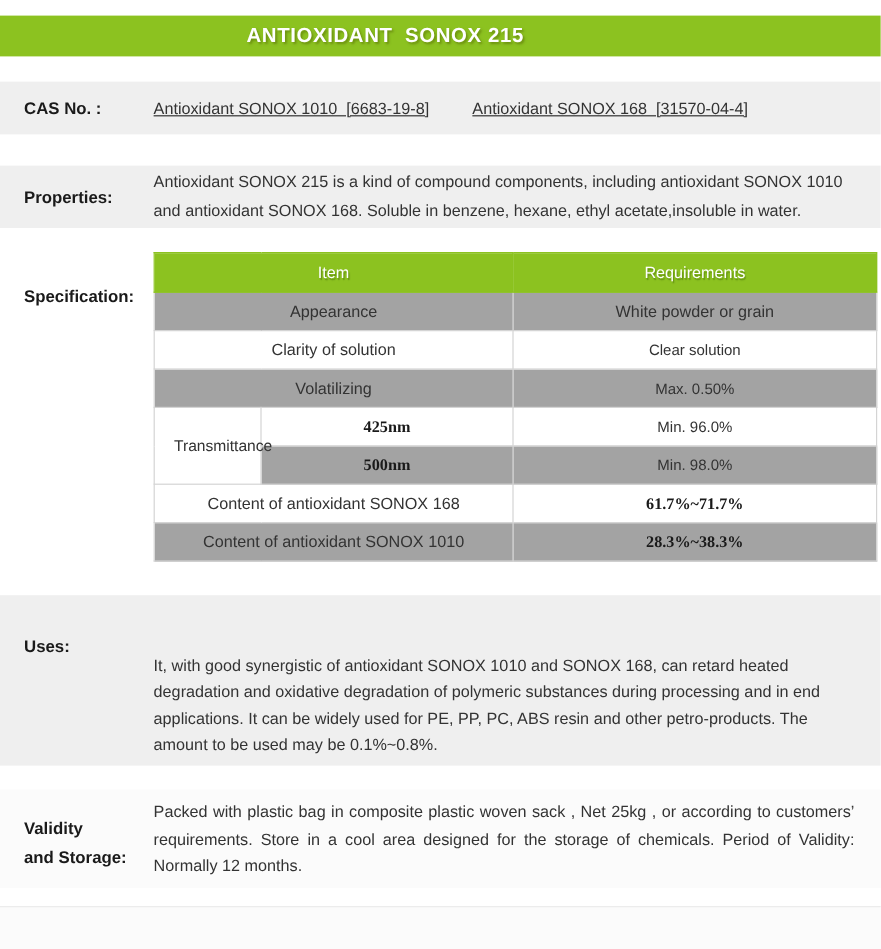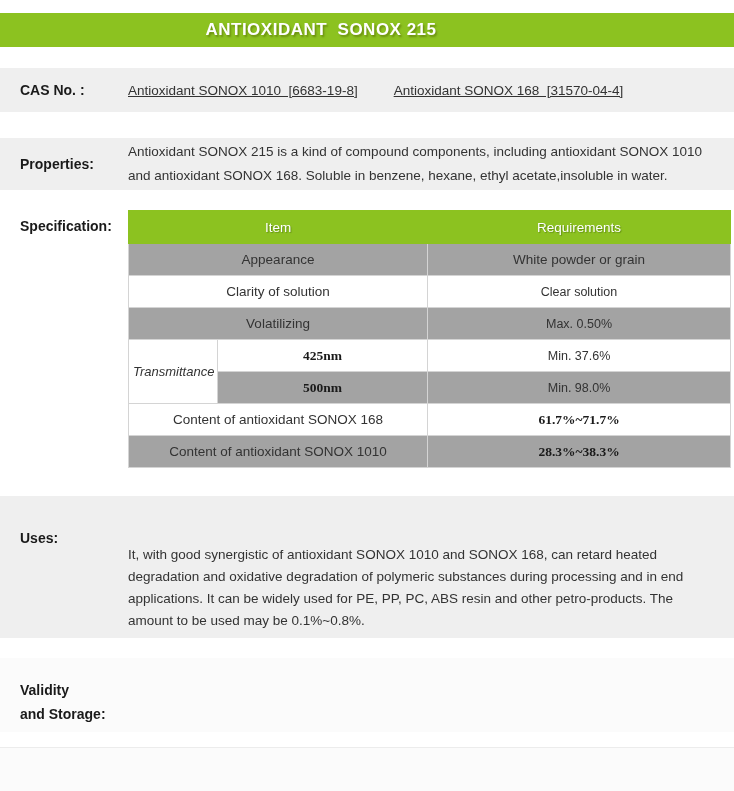--- a/index.html
+++ b/index.html
@@ -37,38 +37,38 @@
   
   .cas{margin-top:21px;height:44px;align-items:center;}
   .cas .text-col{display:flex;gap:36px;}
 
   
   .properties{margin-top:26px;min-height:50px;align-items:center;}
   .properties .text-col{line-height:24px;padding-top:2px;padding-bottom:2px;}
 
   
   .spec{margin-top:20px;align-items:flex-start;}
-  .spec .label-col{padding-top:8px;}
+  .spec .label-col{padding-top:8px;margin-top:21px;}
   table.spec-table{
     border-collapse:collapse;width:602px;table-layout:fixed;border-radius:22px;
   }
   .spec-table col.c1{width:89px;}
   .spec-table col.c2{width:210px;}
   .spec-table col.c3{width:303px;}
   .spec-table th{
     background:#8cc220;color:#ffffff;font-weight:normal;font-size:13.5px;
     height:30px;border:1px solid #8cc220;
     text-shadow:1px 1px 1px rgba(40,70,0,.4);
   }
   .spec-table td{
     border:1px solid #d4d4d4;height:31px;text-align:center;
     font-size:13.5px;color:#333;padding:0 4px;background:#ffffff;
   }
   .spec-table tr.shaded td{background:#a3a3a3;}
-  .spec-table td.group-cell{font-size:13px;background:#ffffff;padding:4px;font-style:italic;}
+  .spec-table td.group-cell{font-size:13px;background:#ffffff;padding:16px;}
   .spec-table td.serif{
     font-family:Liberation Serif, serif;
     font-weight:bold;font-size:13.5px;color:#1a1a1a;
   }
   .spec-table td.req-sm{font-size:12.5px;}
 
   
   .uses{margin-top:28px;padding:8px 0 6px 0;}
   .uses .label-col{padding-top:26px;}
   .uses .text-col{line-height:22px;margin-top:40px;}
@@ -125,21 +125,21 @@
         <td colspan="2">Clarity of solution</td>
         <td class="req-sm">Clear solution</td>
       </tr>
       <tr class="shaded">
         <td colspan="2">Volatilizing</td>
         <td class="req-sm">Max. 0.50%</td>
       </tr>
       <tr>
         <td rowspan="2" class="group-cell">Transmittance</td>
         <td class="serif">425nm</td>
-        <td class="req-sm">Min. 37.6%</td>
+        <td class="req-sm">Min. 96.0%</td>
       </tr>
       <tr class="shaded">
         <td class="serif">500nm</td>
         <td class="req-sm">Min. 98.0%</td>
       </tr>
       <tr>
         <td colspan="2">Content of antioxidant SONOX 168</td>
         <td class="serif">61.7%~71.7%</td>
       </tr>
       <tr class="shaded">
@@ -154,15 +154,16 @@
 <div class="band gray uses">
   <div class="label-col">Uses:</div>
   <div class="text-col">It, with good synergistic of antioxidant SONOX 1010 and SONOX 168, can retard heated degradation and oxidative degradation of polymeric substances during processing and in end applications. It can be widely used for PE, PP, PC, ABS resin and other petro-products. The amount to be used may be 0.1%~0.8%.</div>
 </div>
 
 <div class="band package">
   <div class="label-col">
     <div>Validity</div>
     <div>and Storage:</div>
   </div>
+  <div class="text-col">Packed with plastic bag in composite plastic woven sack , Net 25kg , or according to customers’ requirements. Store in a cool area designed for the storage of chemicals. Period of Validity: Normally 12 months.</div>
 </div>
 
 <div class="footer"></div>
 
 </body></html>

